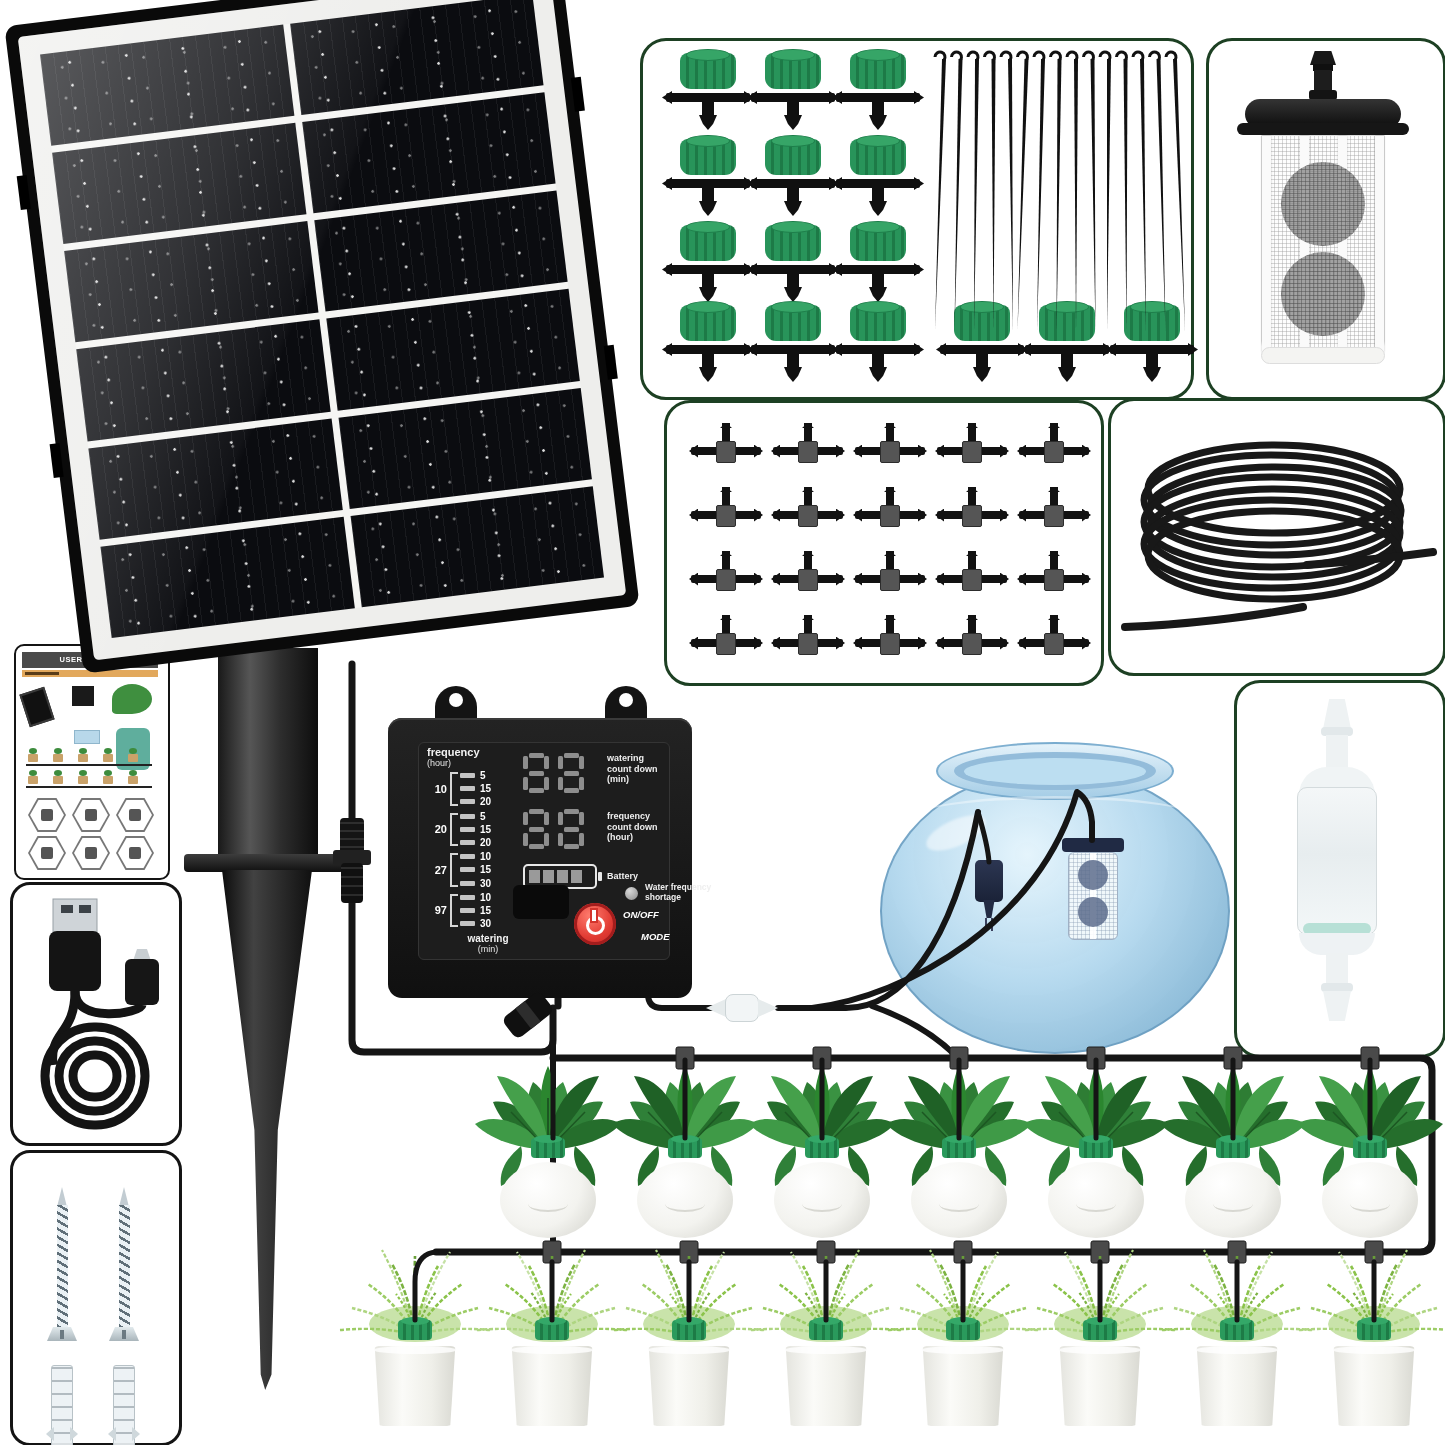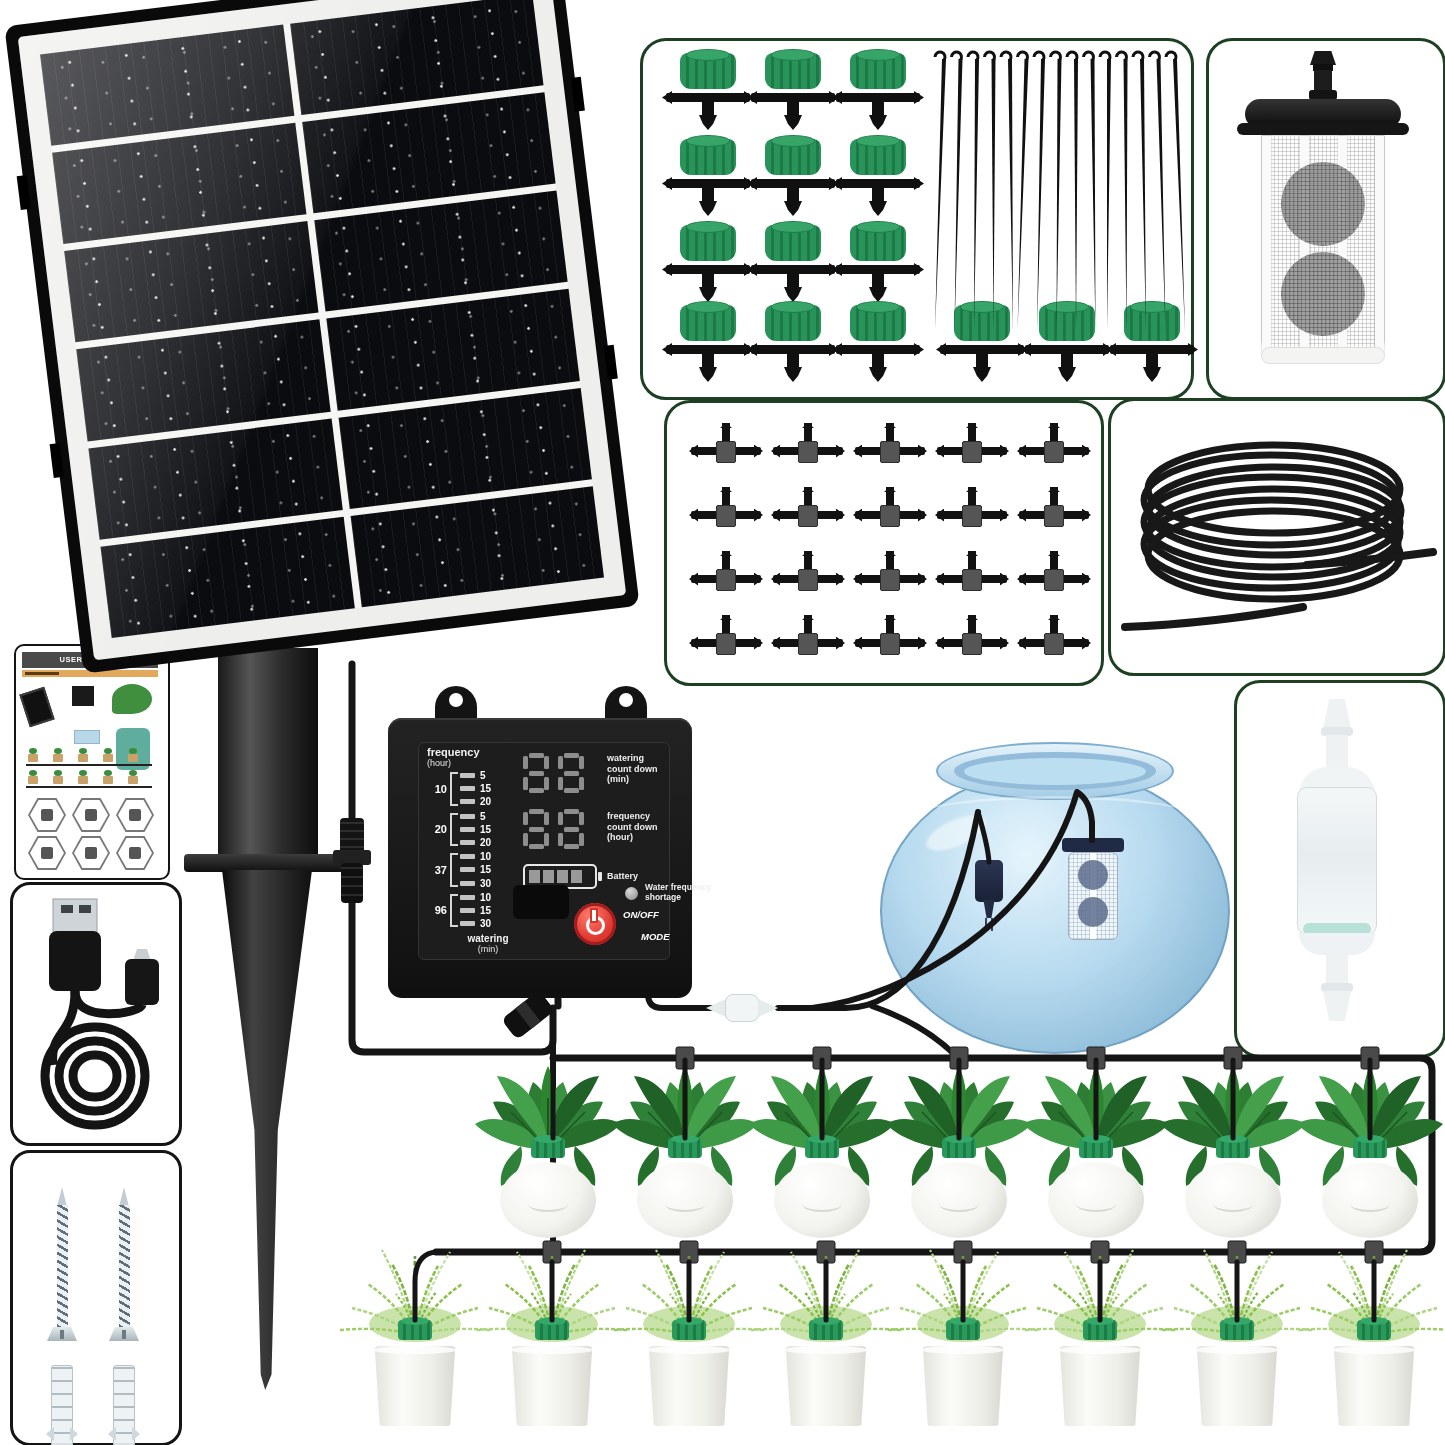--- a/index.html
+++ b/index.html
@@ -315,39 +315,39 @@
                   <div class="dash"></div>
                   <div class="onum">15</div>
                 </div>
                 <div class="opt">
                   <div class="dash"></div>
                   <div class="onum">20</div>
                 </div>
               </div>
             </div>
             <div class="grp">
-              <div class="hours">37</div>
+              <div class="hours">27</div>
               <div class="bracket"></div>
               <div>
                 <div class="opt">
                   <div class="dash"></div>
                   <div class="onum">10</div>
                 </div>
                 <div class="opt">
                   <div class="dash"></div>
                   <div class="onum">15</div>
                 </div>
                 <div class="opt">
                   <div class="dash"></div>
                   <div class="onum">30</div>
                 </div>
               </div>
             </div>
             <div class="grp">
-              <div class="hours">96</div>
+              <div class="hours">97</div>
               <div class="bracket"></div>
               <div>
                 <div class="opt">
                   <div class="dash"></div>
                   <div class="onum">10</div>
                 </div>
                 <div class="opt">
                   <div class="dash"></div>
                   <div class="onum">15</div>
                 </div>

